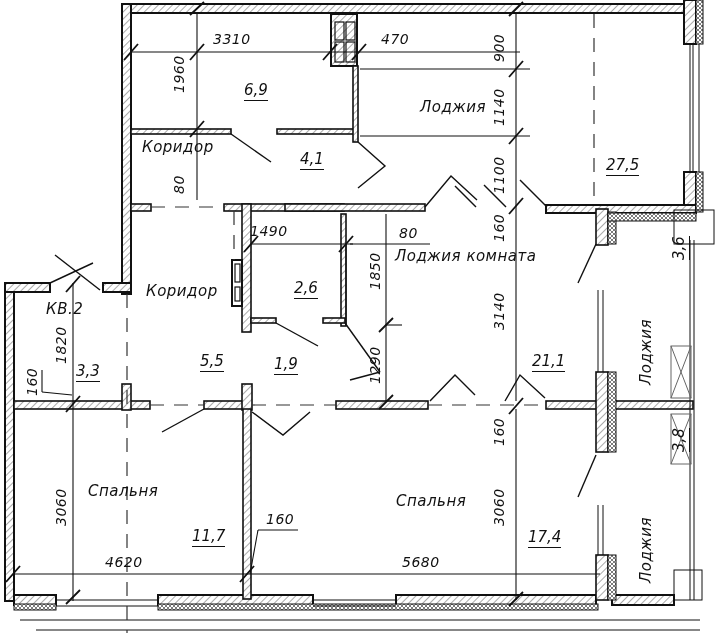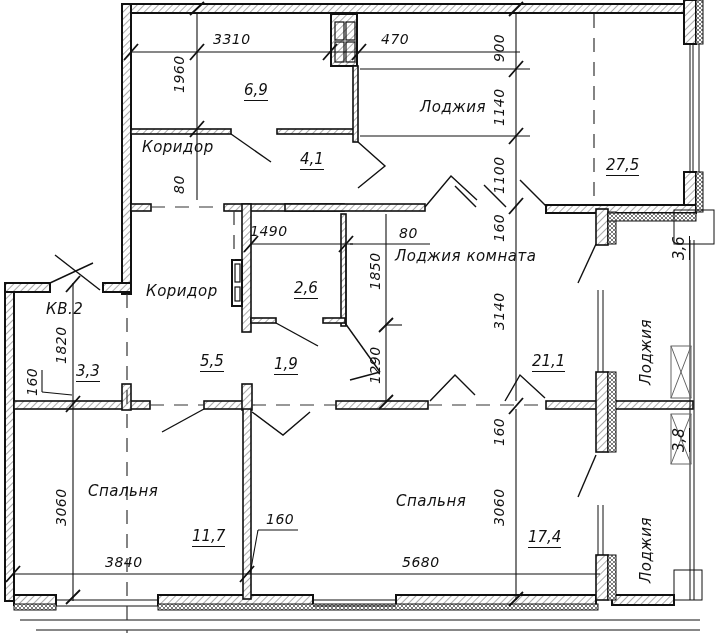--- a/index.html
+++ b/index.html
@@ -235,15 +235,15 @@
 <span class="dim" style="left:250px;top:224px">1490</span>
 <span class="dim" style="left:399px;top:226px">80</span>
 <span class="dim v" style="left:368px;top:290px">1850</span>
 <span class="dim v" style="left:368px;top:384px">1290</span>
 <span class="dim v" style="left:492px;top:330px">3140</span>
 <span class="dim v" style="left:54px;top:364px">1820</span>
 <span class="dim v" style="left:25px;top:396px">160</span>
 <span class="dim v" style="left:492px;top:446px">160</span>
 <span class="dim v" style="left:54px;top:526px">3060</span>
 <span class="dim v" style="left:492px;top:526px">3060</span>
-<span class="dim" style="left:105px;top:555px">3840</span>
+<span class="dim" style="left:105px;top:555px">4620</span>
 <span class="dim" style="left:266px;top:512px">160</span>
 <span class="dim" style="left:402px;top:555px">5680</span>
 
 </body></html>

